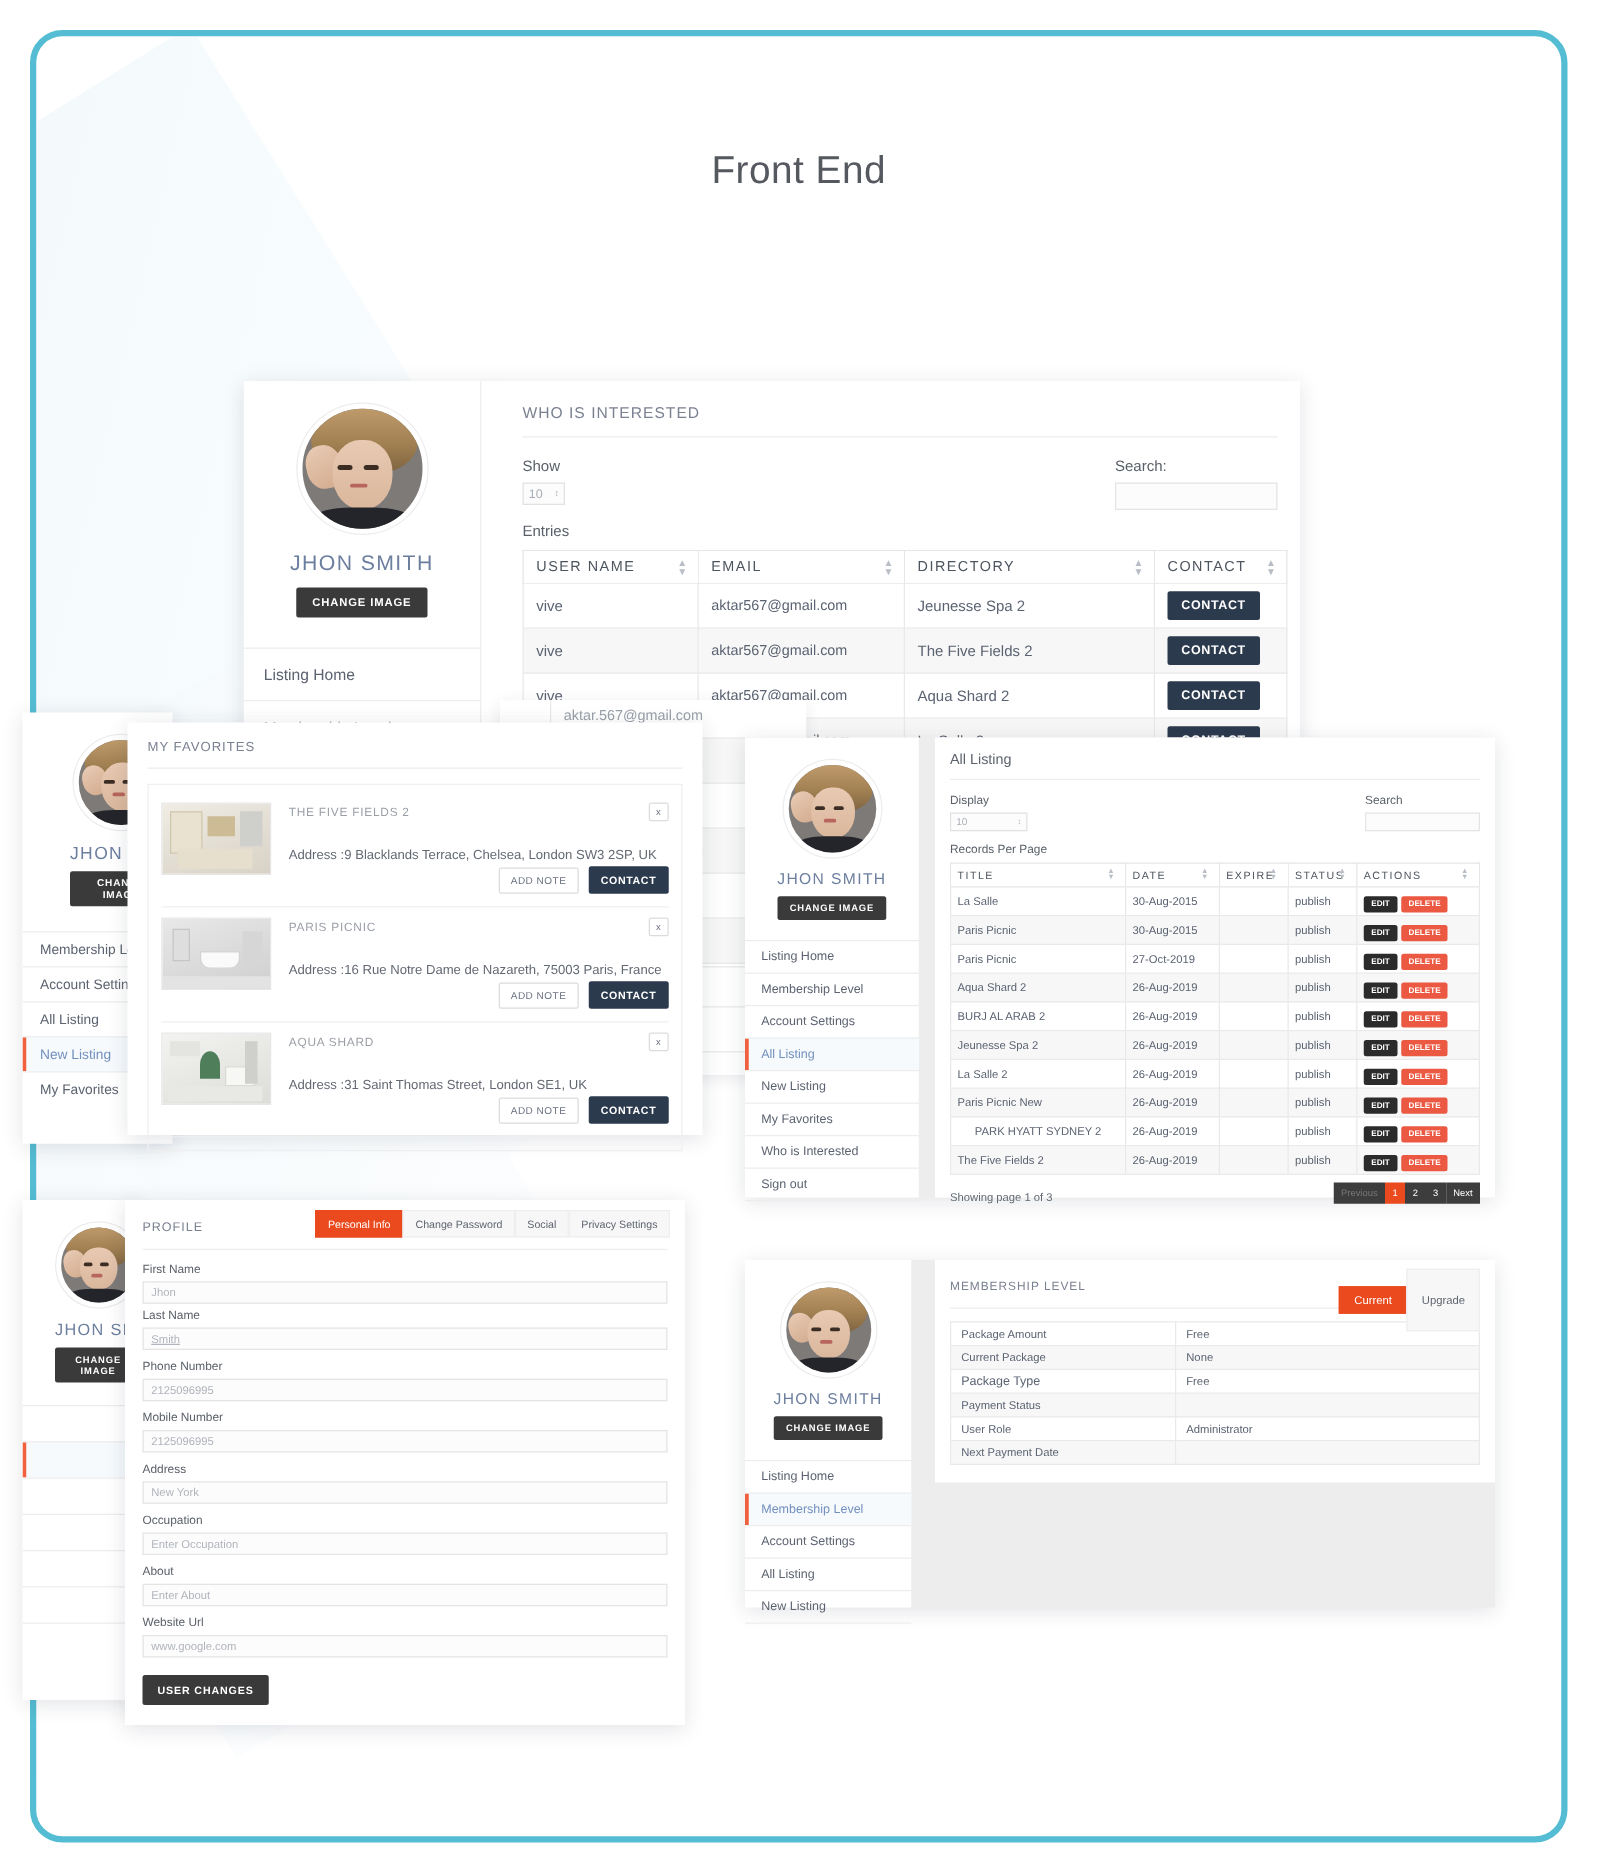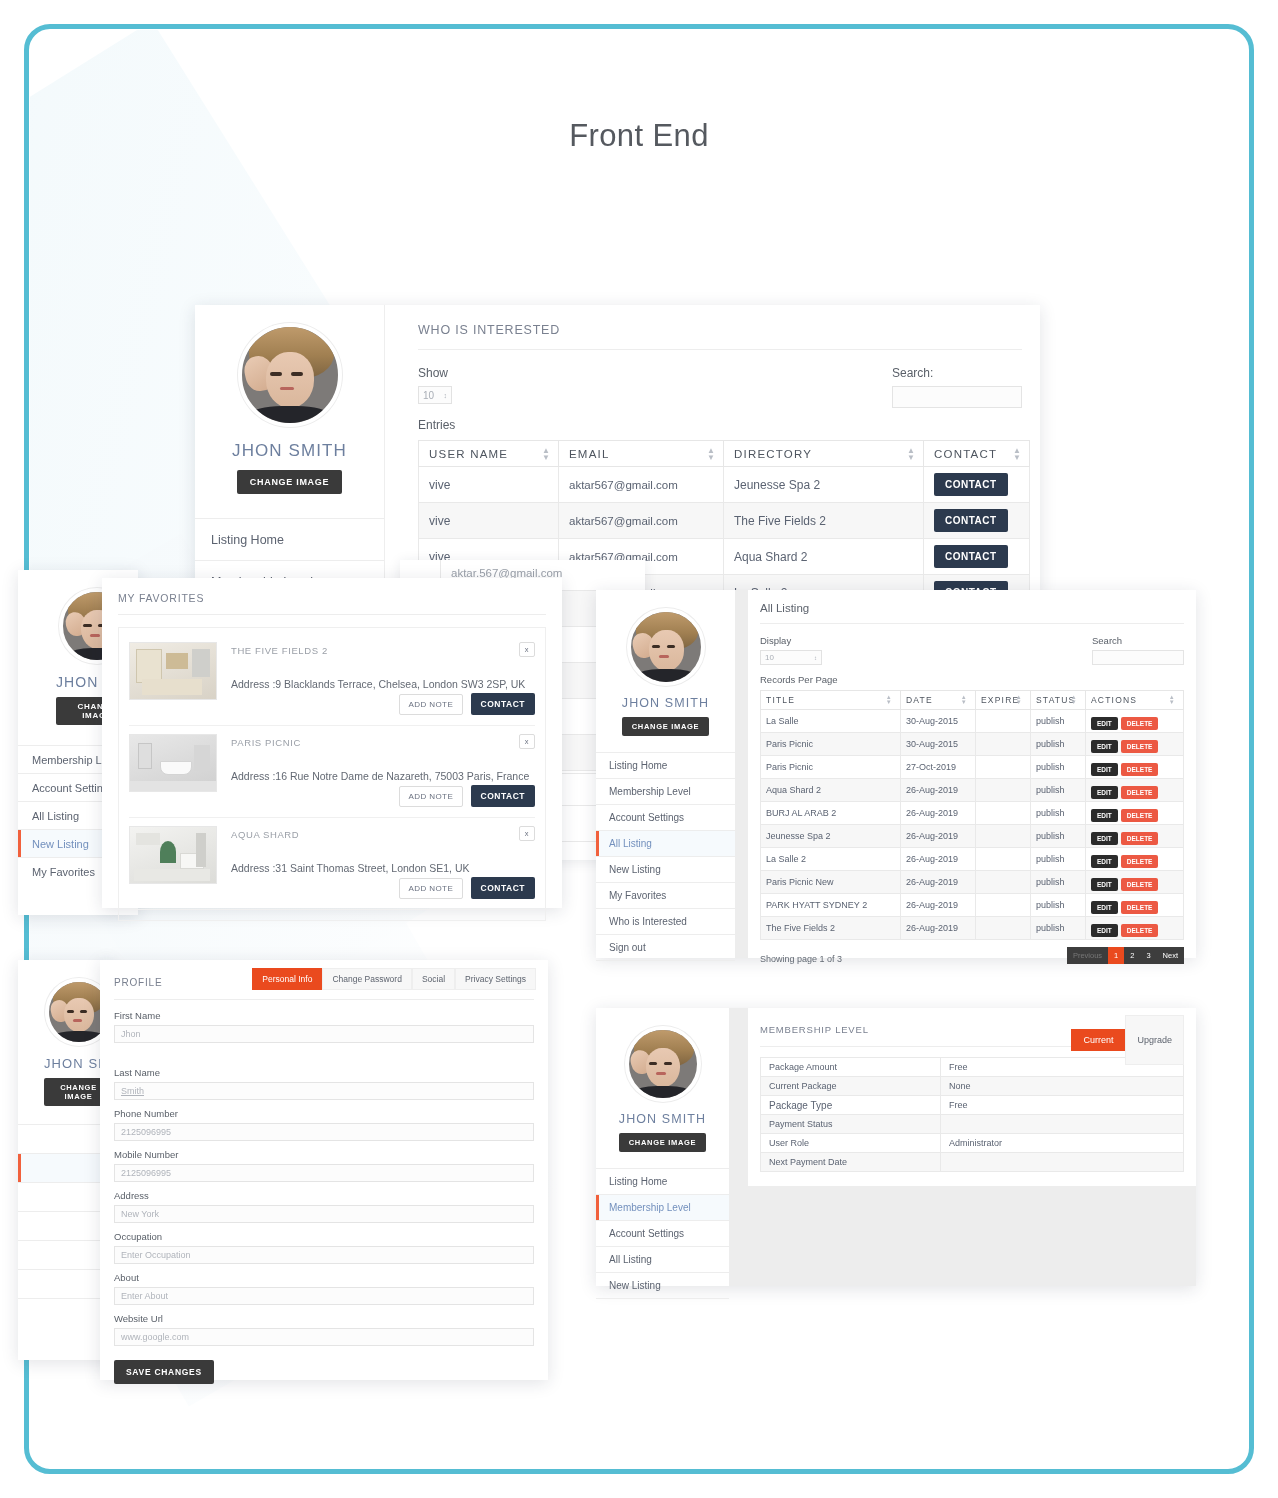--- a/index.html
+++ b/index.html
@@ -450,21 +450,21 @@
             <td style="padding:2px 5px;"><span class="btn-edit" style="font-size:6.5px;padding:3px 6px;">EDIT</span><span class="btn-del" style="font-size:6.5px;padding:3px 6px;margin-left:3px;">DELETE</span></td>
           </tr>
           <tr>
             <td style="height:21px;padding:0 5px;font-size:9px;">Paris Picnic New</td>
             <td style="padding:0 5px;font-size:9px;">26-Aug-2019</td>
             <td style="padding:0 5px;font-size:9px;"></td>
             <td style="padding:0 5px;font-size:9px;">publish</td>
             <td style="padding:2px 5px;"><span class="btn-edit" style="font-size:6.5px;padding:3px 6px;">EDIT</span><span class="btn-del" style="font-size:6.5px;padding:3px 6px;margin-left:3px;">DELETE</span></td>
           </tr>
           <tr>
-            <td style="height:21px;padding:0 5px;font-size:9px;">PARK HYATT SYDNEY 2</td>
+            <td style="height:21px;padding:0 5px;font-size:9px;text-align:center;">PARK HYATT SYDNEY 2</td>
             <td style="padding:0 5px;font-size:9px;">26-Aug-2019</td>
             <td style="padding:0 5px;font-size:9px;"></td>
             <td style="padding:0 5px;font-size:9px;">publish</td>
             <td style="padding:2px 5px;"><span class="btn-edit" style="font-size:6.5px;padding:3px 6px;">EDIT</span><span class="btn-del" style="font-size:6.5px;padding:3px 6px;margin-left:3px;">DELETE</span></td>
           </tr>
           <tr>
             <td style="height:21px;padding:0 5px;font-size:9px;">The Five Fields 2</td>
             <td style="padding:0 5px;font-size:9px;">26-Aug-2019</td>
             <td style="padding:0 5px;font-size:9px;"></td>
             <td style="padding:0 5px;font-size:9px;">publish</td>
@@ -510,21 +510,21 @@
 
 <div class="card" style="left:100px; top:960px; width:448px; height:420px;">
   <div style="position:relative;padding:12px 14px 9px 14px;">
     <span class="panel-title" style="font-size:10px;">PROFILE</span>
     <span style="position:absolute;right:12px;top:8px;">
       <span class="tab on" style="font-size:8.5px;padding:5px 9px;">Personal Info</span><span class="tab" style="font-size:8.5px;padding:5px 9px;">Change Password</span><span class="tab" style="font-size:8.5px;padding:5px 9px;">Social</span><span class="tab" style="font-size:8.5px;padding:5px 9px;">Privacy Settings</span>
     </span>
   </div>
   <div class="hr" style="margin:0 14px;"></div>
   <div id="profile-fields" style="padding:10px 14px 0 14px;">
-      <div style="margin-bottom: 24px;">
+      <div style="margin-bottom: 4px;">
         <div class="lbl" style="font-size:9.5px;margin-bottom:4px;">First Name</div>
         <div class="inp" style="height:18px;padding:0 6px;font-size:9px;">Jhon</div>
       </div>
       <div style="margin-bottom: 8px;">
         <div class="lbl" style="font-size:9.5px;margin-bottom:4px;">Last Name</div>
         <div class="inp" style="height:18px;padding:0 6px;font-size:9px;text-decoration:underline;">Smith</div>
       </div>
       <div style="margin-bottom: 8px;">
         <div class="lbl" style="font-size:9.5px;margin-bottom:4px;">Phone Number</div>
         <div class="inp" style="height:18px;padding:0 6px;font-size:9px;">2125096995</div>
@@ -544,21 +544,21 @@
       <div style="margin-bottom: 8px;">
         <div class="lbl" style="font-size:9.5px;margin-bottom:4px;">About</div>
         <div class="inp" style="height:18px;padding:0 6px;font-size:9px;">Enter About</div>
       </div>
       <div style="margin-bottom: 8px;">
         <div class="lbl" style="font-size:9.5px;margin-bottom:4px;">Website Url</div>
         <div class="inp" style="height:18px;padding:0 6px;font-size:9px;">www.google.com</div>
       </div>
     </div>
   <div style="padding:6px 14px 0 14px;">
-    <span class="chimg" style="font-size:8.5px;padding:7px 12px;">SAVE CHANGES</span>
+    <span class="chimg" style="font-size:8.5px;padding:7px 12px;">USER CHANGES</span>
   </div>
 </div>
 
 <div class="card" style="left:596px; top:1008px; width:600px; height:278px; background:#ededed;">
   <div class="side" style="position:absolute;left:0;top:0;width:133px;height:278px;background:#fff;">
     <div class="avatar-wrap">
       <div class="avatar" style="width:76px;height:76px;">
         <div class="bgl"></div>
           <div class="hair"></div>
           <div class="hand"></div>

